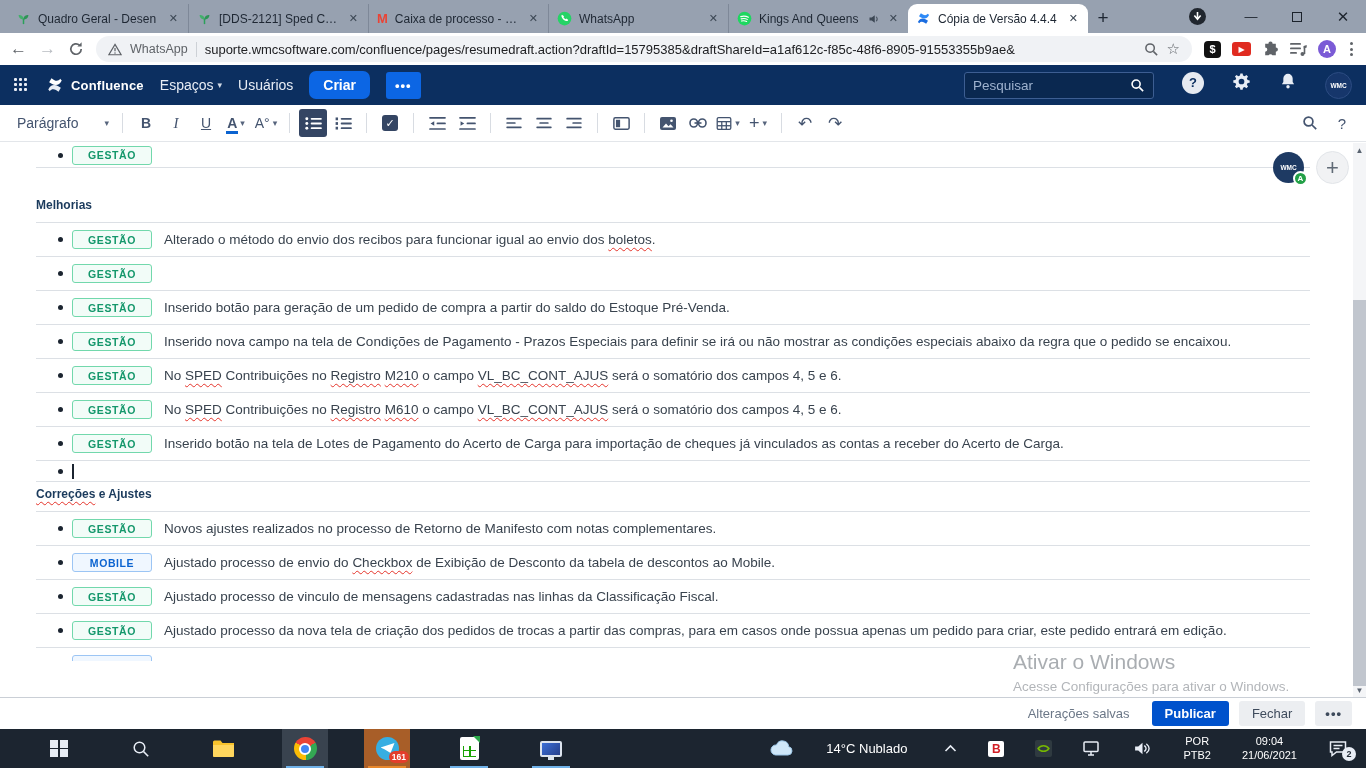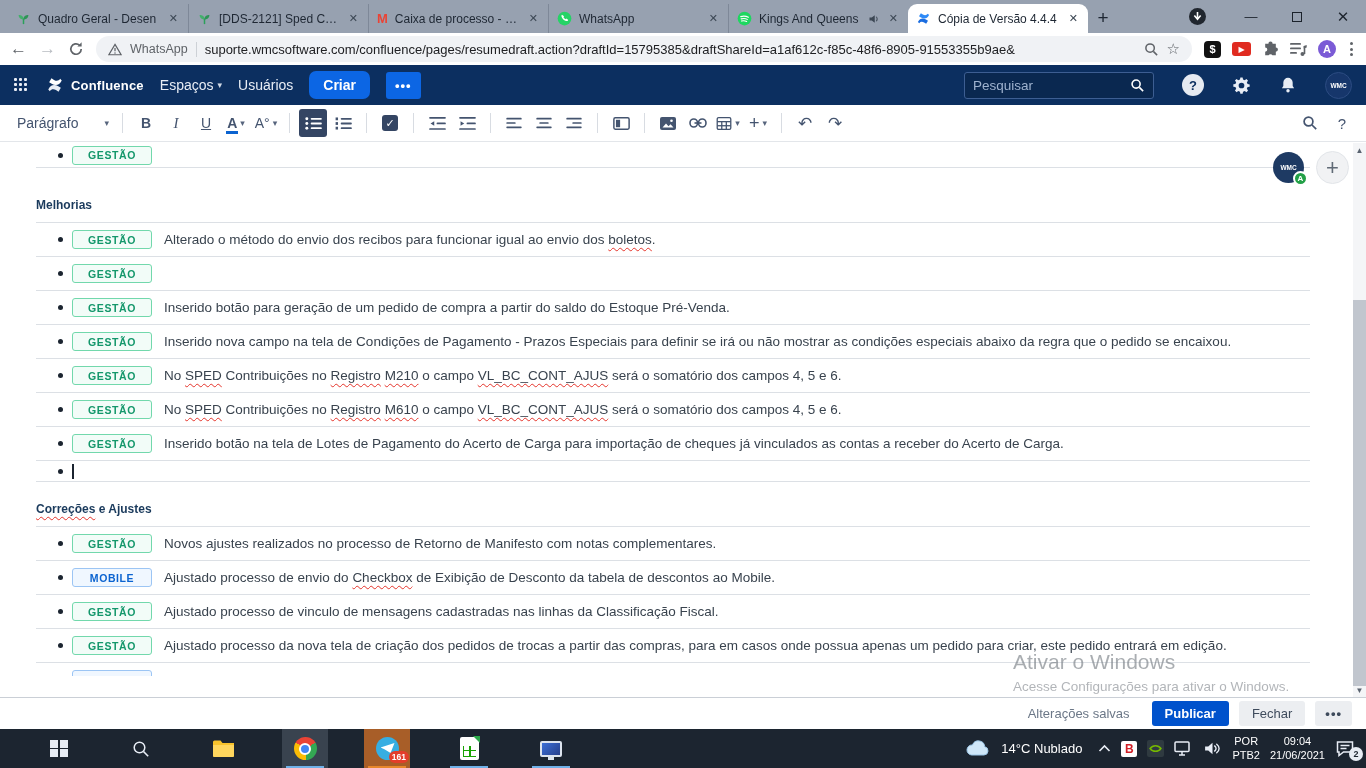--- a/index.html
+++ b/index.html
@@ -40,21 +40,21 @@
   
   #conf-header { position:absolute; top:65px; left:0; right:0; height:40px; background:#0C2F60; display:flex; align-items:center; color:#fff; padding:0 14px; gap:16px; }
   .grid-dots { width:14px; height:14px; position:relative; margin-right:2px; }
   .grid-dots i { position:absolute; width:3px; height:3px; background:#E8EDF5; border-radius:1px; }
   .conf-logo { display:flex; align-items:center; gap:7px; }
   .conf-name { font-size:13px; font-weight:700; letter-spacing:.2px; }
   .conf-menu { font-size:14px; color:#E8EDF5; display:flex; align-items:center; gap:4px; }
   .chev { font-size:9px; opacity:.9; }
   .btn-criar { background:#0C66E4; color:#fff; font-size:14px; font-weight:600; padding:6px 14px; border-radius:7px; }
   .btn-dots { background:#0C66E4; color:#fff; font-size:13px; font-weight:700; padding:6px 9px; border-radius:3px; letter-spacing:1px; }
-  .header-right { margin-left:auto; display:flex; align-items:center; gap:28px; }
+  .header-right { margin-left:auto; display:flex; align-items:flex-start; gap:28px; }
   .conf-search { width:190px; height:27px; background:#0A2850; border:1px solid #3D5E92; border-radius:3px; display:flex; align-items:center; padding:0 8px; }
   .conf-search input { flex:1; background:transparent; border:none; outline:none; color:#E8EDF5; font-size:13.5px; font-family:"Liberation Sans",sans-serif; min-width:0; }
   .conf-search input::placeholder { color:#9FB3CF; }
   .help-circ { width:22px; height:22px; border-radius:50%; background:#E6EAF1; color:#0C2F60; font-weight:700; font-size:13px; display:flex; align-items:center; justify-content:center; }
   .hdr-avatar { width:27px; height:27px; border-radius:50%; background:#16366B; border:1px solid #2C4C82; color:#fff; font-size:6.5px; font-weight:700; display:flex; align-items:center; justify-content:center; }
 
   
   #editor-toolbar { position:absolute; top:105px; left:0; right:0; height:37px; background:#fff; border-bottom:1px solid #E3E6EA; display:flex; align-items:center; padding:0 12px; color:#44546F; }
   .tbtn { height:28px; min-width:28px; display:flex; align-items:center; justify-content:center; border-radius:3px; margin:0 1px; gap:3px; font-size:14px; }
   .tbtn.active { background:#344563; color:#fff; }
@@ -73,21 +73,21 @@
   .badge { display:inline-block; width:80px; padding:2.5px 0; border-radius:3px; font-size:10.5px; font-weight:700; letter-spacing:.6px; text-align:center; flex:0 0 auto; }
   .badge.g { color:#14976B; border:1px solid #72D8AC; background:#F2FCF8; }
   .badge.b { color:#0B63D0; border:1px solid #9CC5F4; background:#F0F7FF; }
   .row { display:flex; align-items:center; height:34px; border-top:1px solid #DCE0E5; }
   .rows { border-bottom:1px solid #DCE0E5; margin-top:10px; }
   .rows .row:first-child { border-top:1px solid #DCE0E5; }
   .top-row { display:flex; align-items:center; height:25px; border-bottom:1px solid #DCE0E5; }
   .txt { margin-left:12px; font-size:13.5px; color:#39434E; white-space:nowrap; }
   .sp { text-decoration:underline; text-decoration-style:wavy; text-decoration-color:#E5342B; text-decoration-thickness:1px; text-underline-offset:3px; }
   h1.sec-title { font-size:12px; color:#1A3A5C; font-weight:700; margin-top:30px; }
-  h1.sec-title.second { margin-top:20px; }
+  h1.sec-title.second { margin-top:5px; }
   .empty-row { display:flex; align-items:center; height:21px; border-top:1px solid #DCE0E5; }
   .caret { width:1.5px; height:15px; background:#1B2430; }
   .row.clip { height:14px; overflow:hidden; align-items:flex-start; padding-top:7px; border-top:1px solid #DCE0E5; }
 
   .float-avatar { position:absolute; top:152px; left:1273px; width:31px; height:31px; border-radius:50%; background:#1E3A63; color:#fff; font-size:6.5px; font-weight:700; display:flex; align-items:center; justify-content:center; z-index:4; }
   .av-badge { position:absolute; bottom:-3px; right:-4px; width:15px; height:15px; border-radius:50%; background:#23A047; border:2px solid #fff; color:#fff; font-size:8px; font-weight:700; display:flex; align-items:center; justify-content:center; }
   .float-plus { position:absolute; top:151px; left:1316px; width:33px; height:33px; border-radius:50%; background:#F1F2F4; border:1px solid #E2E5E9; color:#606A76; font-size:22px; font-weight:300; display:flex; align-items:center; justify-content:center; z-index:4; }
 
   .watermark { position:absolute; top:650px; left:1013px; z-index:6; color:rgba(117,123,129,.62); pointer-events:none; }
   .watermark .l1 { font-size:21px; }
@@ -119,21 +119,21 @@
   .chrome-ico::after { content:""; position:absolute; inset:5.5px; background:#4285F4; border:2.2px solid #fff; border-radius:50%; }
   .tg-ico { width:23px; height:23px; border-radius:50%; background:#37AEE2; position:relative; }
   .tg-ico::after { content:""; position:absolute; inset:6px 4px 7px 5px; background:#fff; clip-path:polygon(0 45%,100% 0,72% 100%,28% 62%); }
   .tg-badge { position:absolute; bottom:5px; right:1px; background:#E33E2B; color:#fff; font-size:8.5px; font-weight:700; padding:1px 3px; border-radius:7px; }
   .calc-ico { width:19px; height:23px; background:#fff; border-radius:2px; position:relative; }
   .calc-ico::before { content:""; position:absolute; top:-1px; right:-1px; border-style:solid; border-width:0 7px 7px 0; border-color:transparent #2BA84A transparent transparent; }
   .calc-ico::after { content:""; position:absolute; left:3px; right:3px; bottom:3px; height:11px;
     background:repeating-linear-gradient(0deg,#18A303 0 1.4px,transparent 1.4px 5.5px),repeating-linear-gradient(90deg,#18A303 0 1.4px,transparent 1.4px 6.5px); }
   .rdp-ico { width:22px; height:16px; background:linear-gradient(135deg,#3C6FD6,#27408B); border:2px solid #DDE4EE; border-radius:2px; position:relative; }
   .rdp-ico::after { content:""; position:absolute; left:6px; right:6px; bottom:-5px; height:3px; background:#DDE4EE; }
-  .tray { margin-left:auto; display:flex; align-items:center; gap:10px; padding-right:5px; }
+  .tray { margin-left:auto; display:flex; align-items:center; gap:31px; padding-right:12px; }
   .tray-txt { font-size:13px; }
   .tray-sm { font-size:11px; line-height:1.2; text-align:center; }
   .b-ico { width:16px; height:16px; background:#fff; border-radius:2px; color:#D21F26; font-weight:800; font-size:12px; display:flex; align-items:center; justify-content:center; }
   .nv-ico { width:17px; height:17px; background:#2F3A40; border-radius:2px; display:flex; align-items:center; justify-content:center; }
   .notif-wrap { position:relative; padding-right:6px; }
   .notif-badge { position:absolute; bottom:-4px; right:-2px; width:14px; height:14px; border-radius:50%; background:#E8EDF5; color:#1C2530; font-size:9px; font-weight:700; display:flex; align-items:center; justify-content:center; }
 
   svg { display:block; }
 </style>
 </head>

